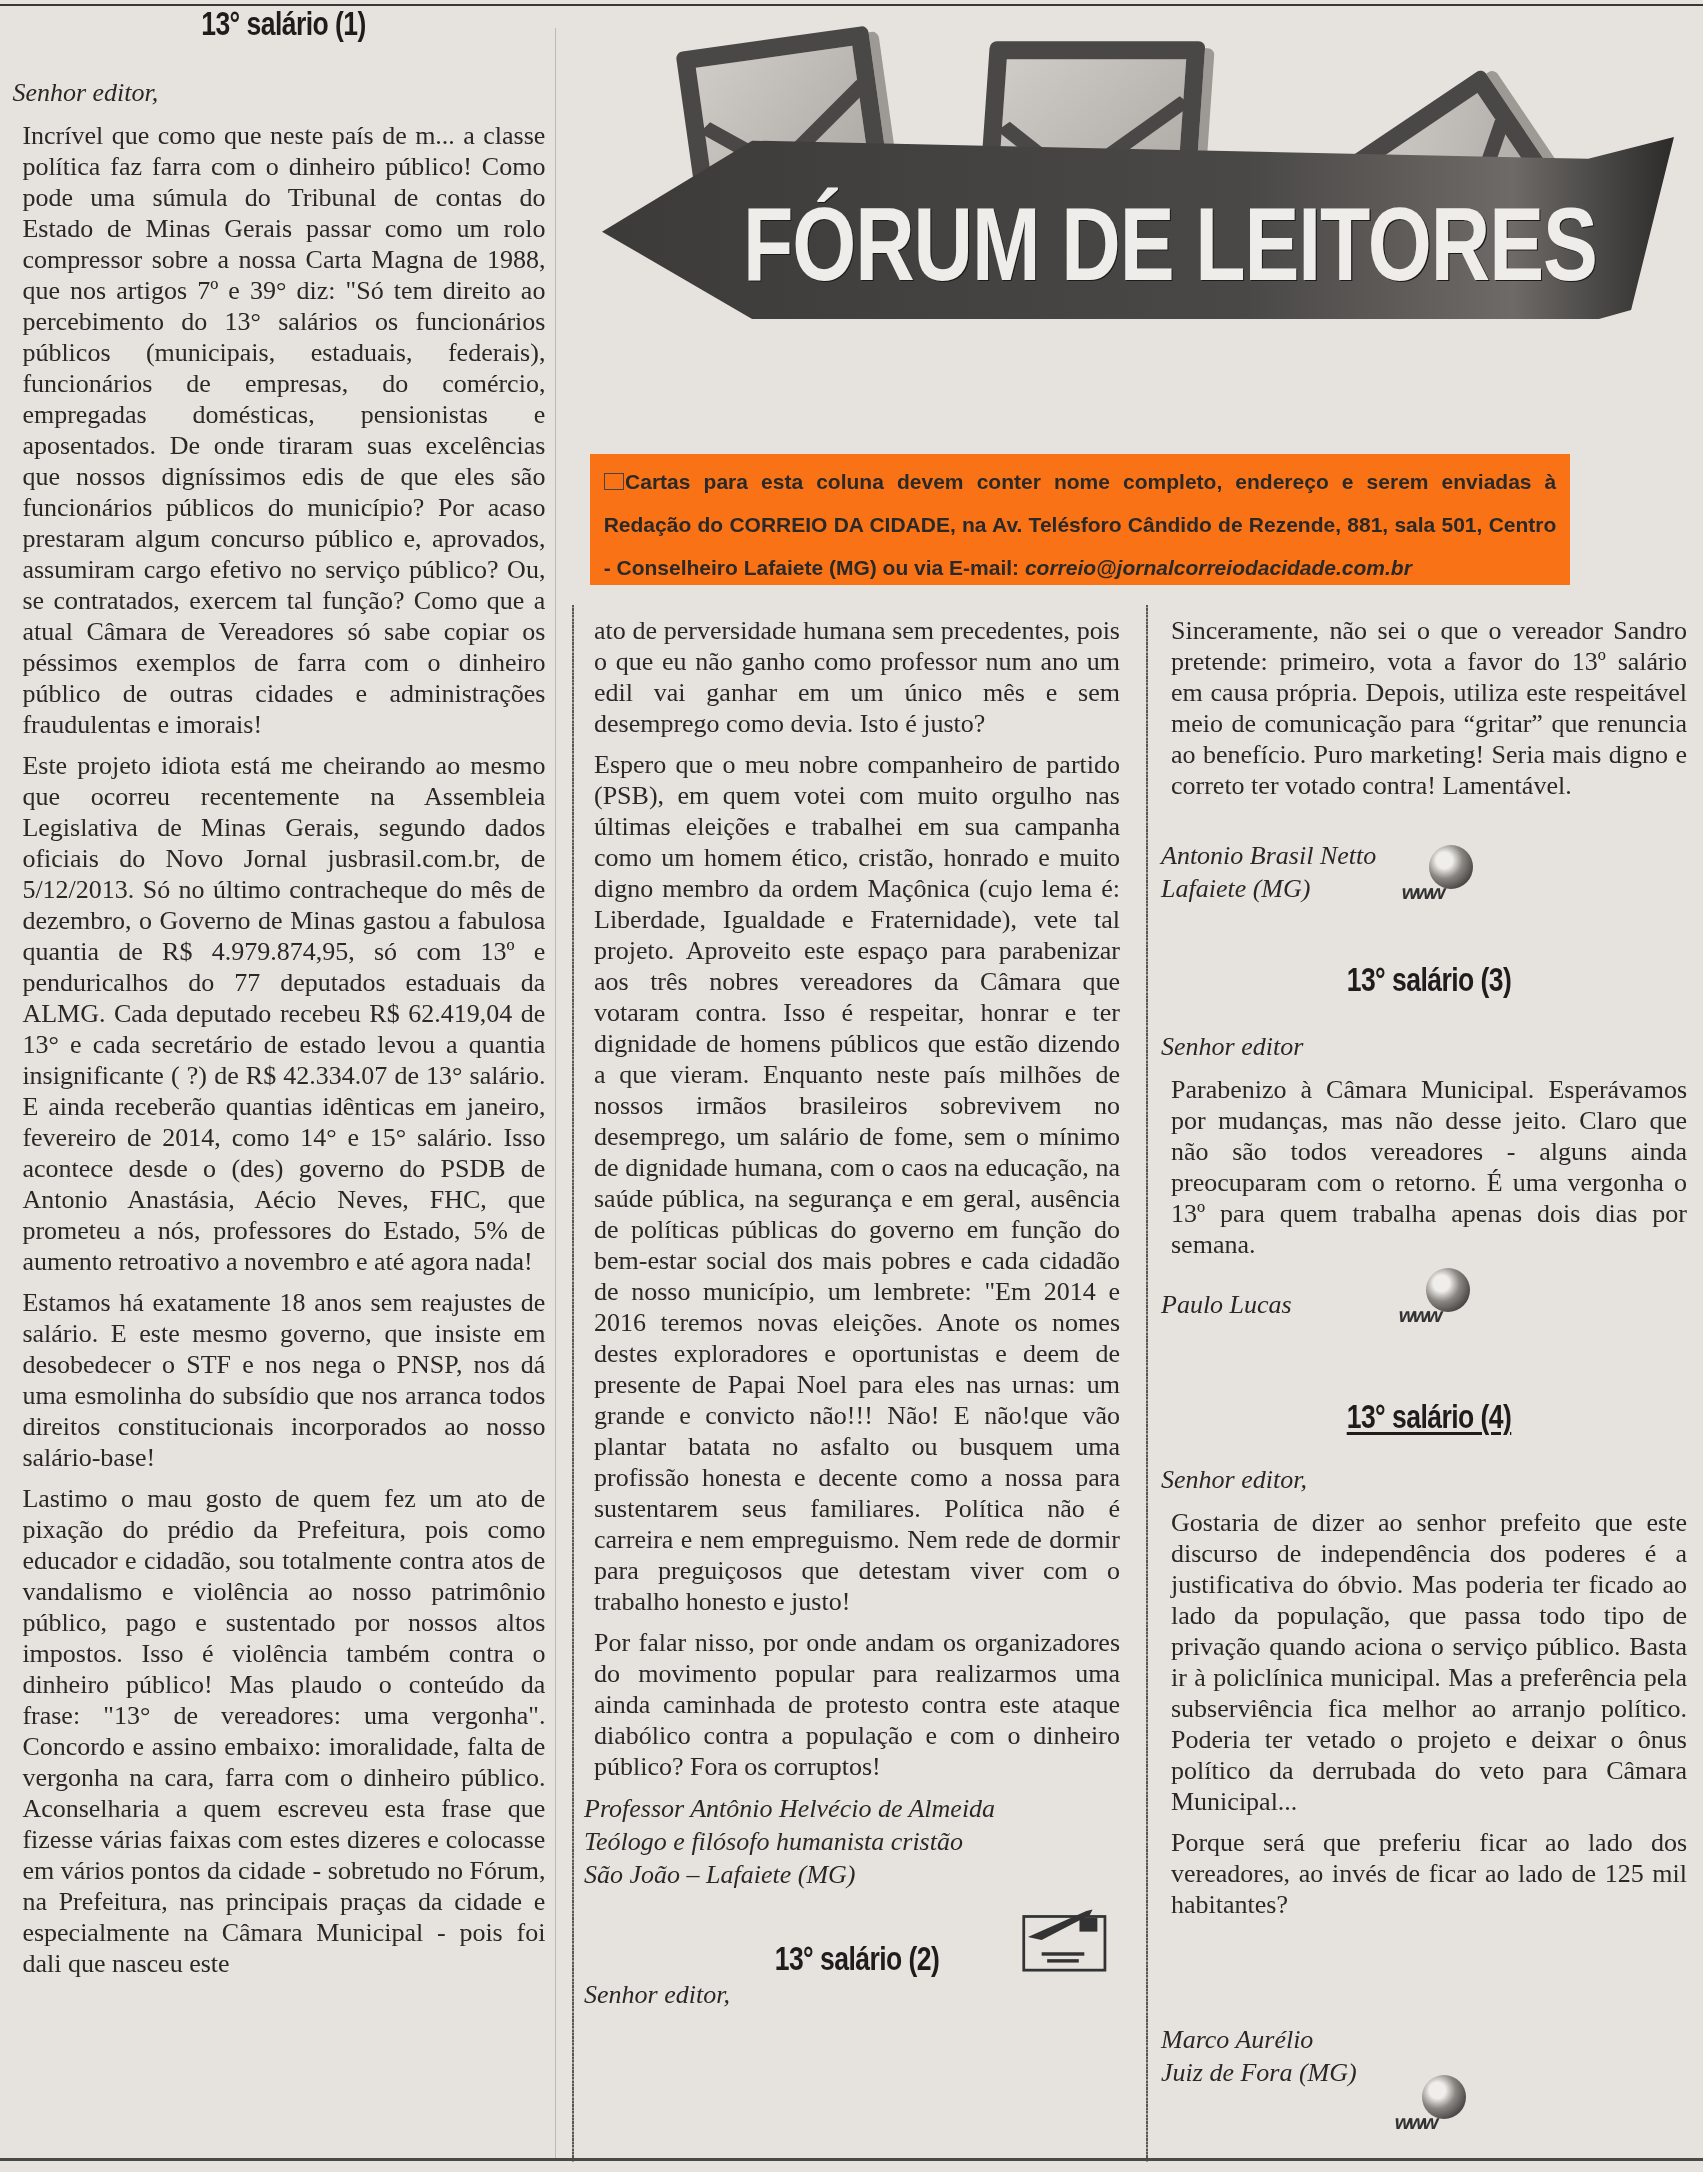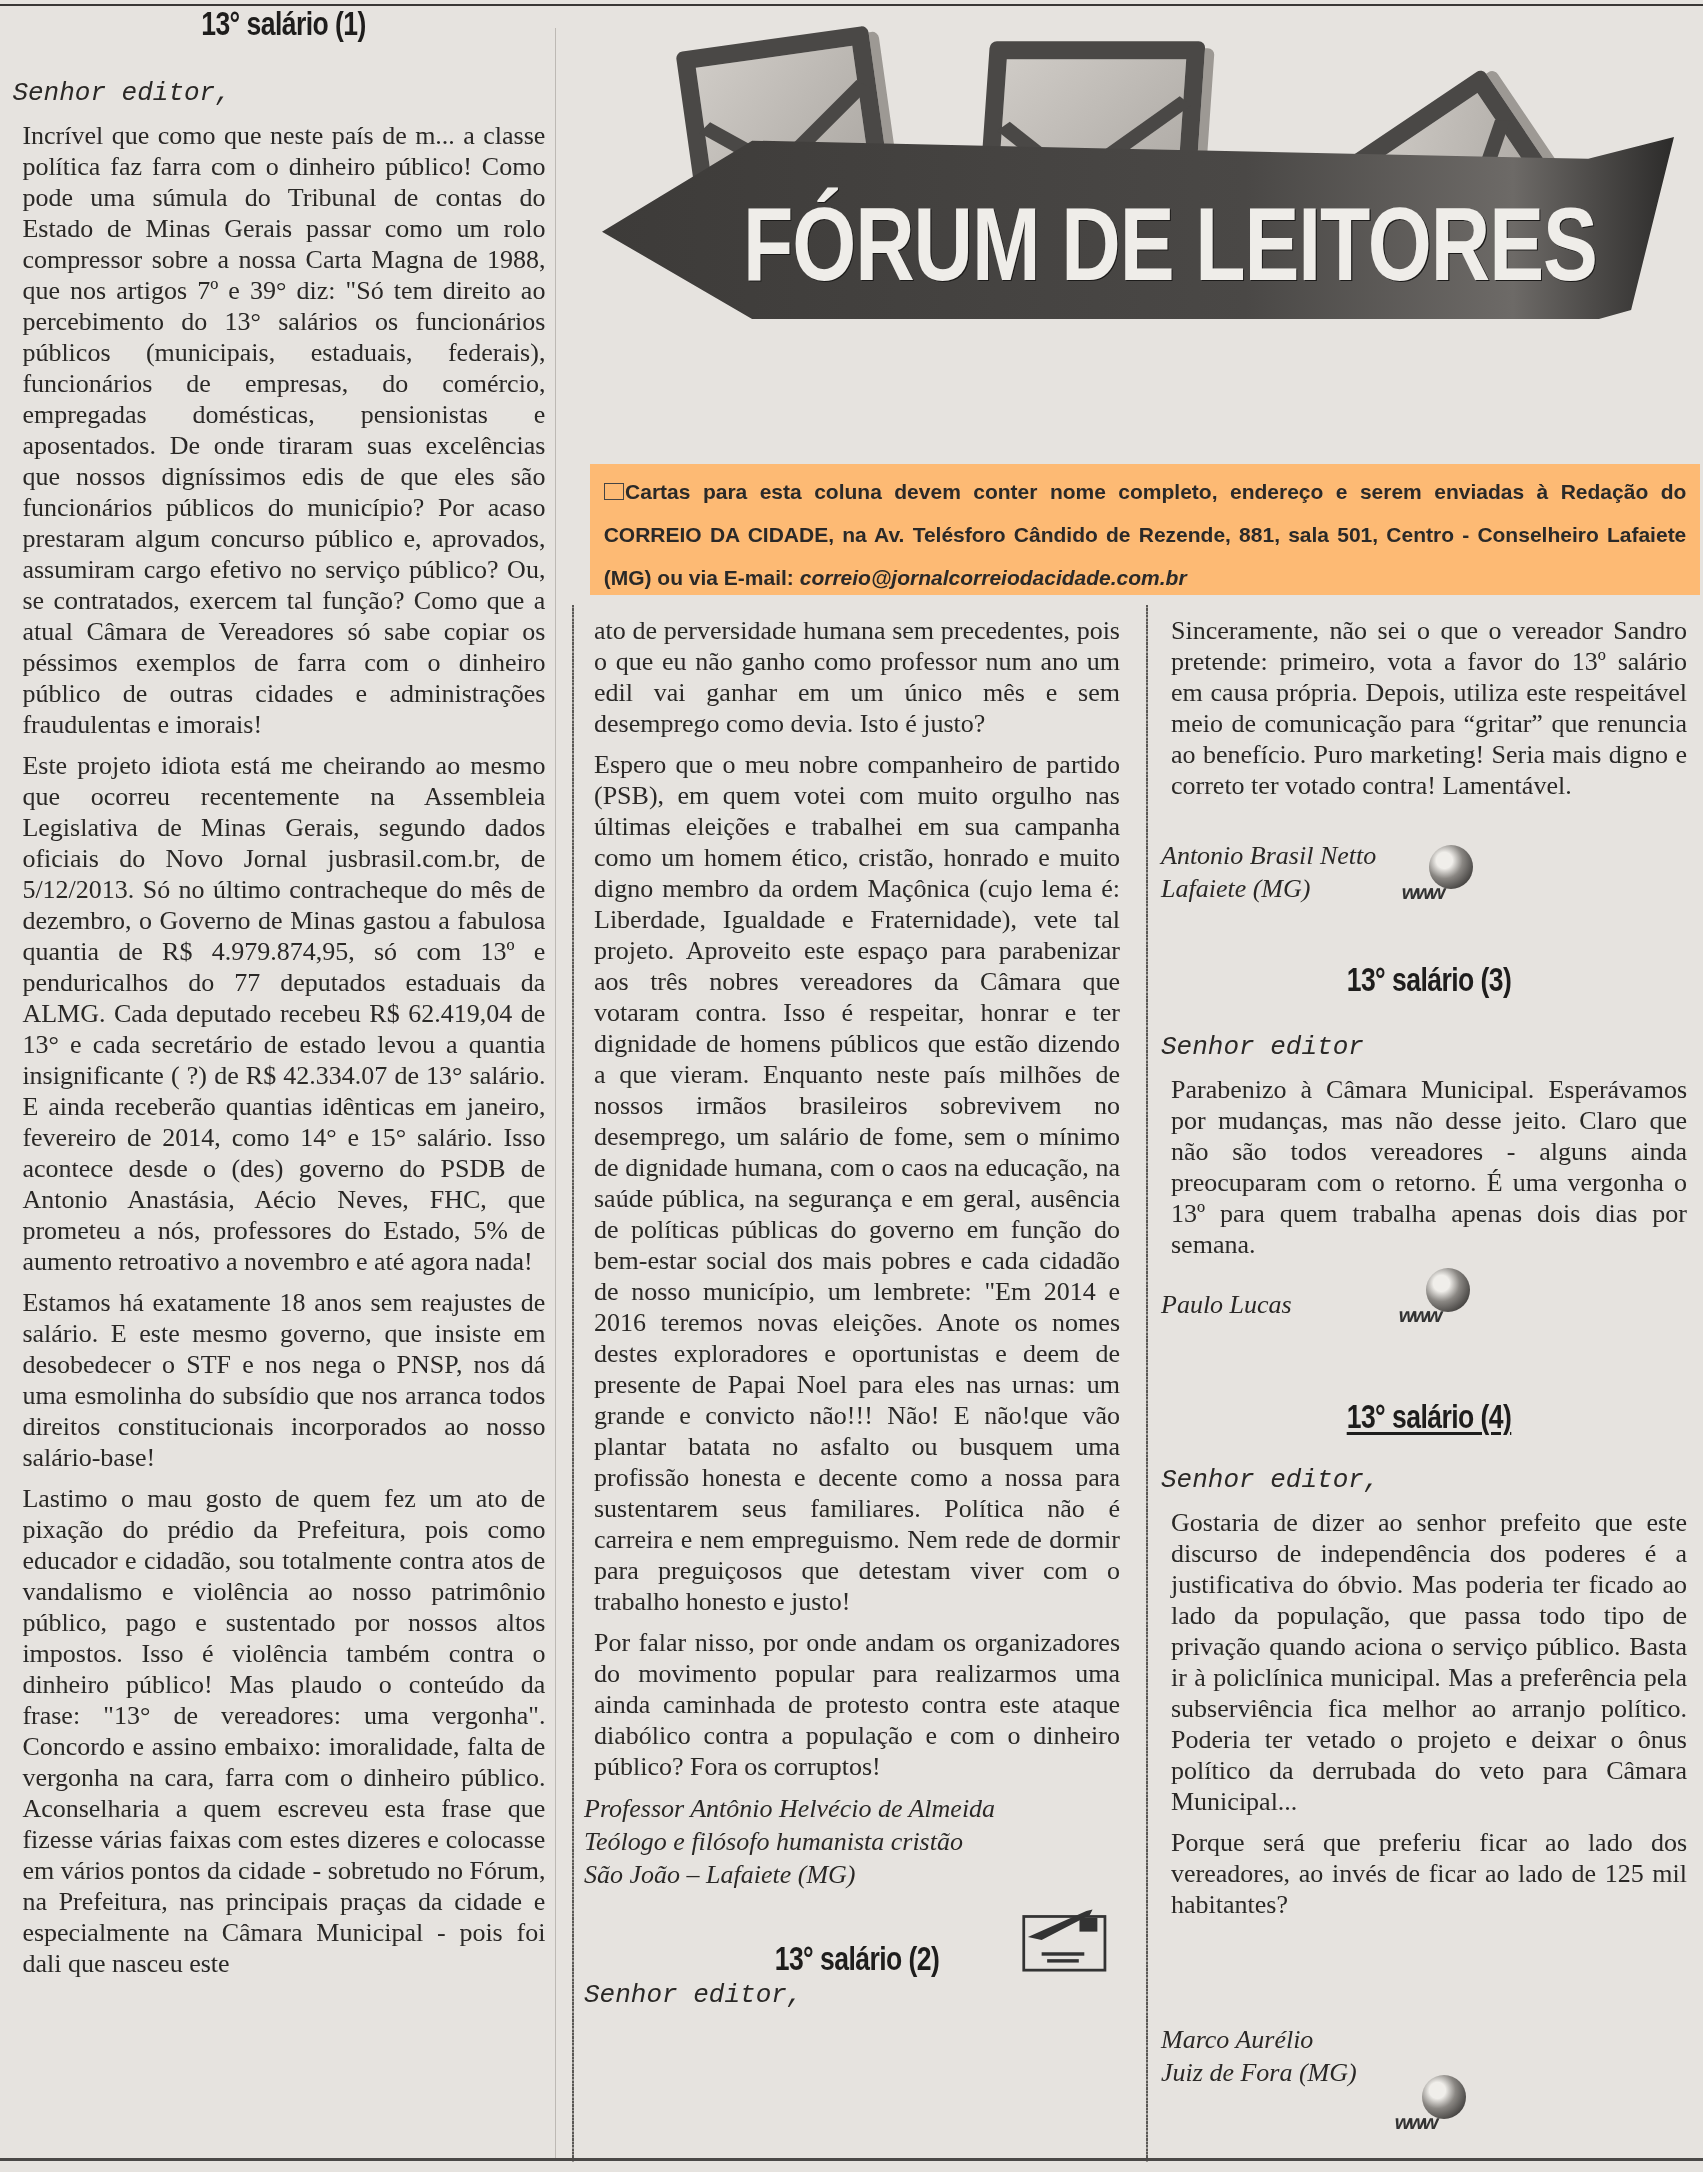--- a/index.html
+++ b/index.html
@@ -20,42 +20,42 @@
   .vrule.b { left: 1146px; top: 605px; height: 1557px; }
   .vrule.c { left: 555px; top: 27.5px; height: 2130px; width: 1.4px; background: #bdb9b4; }
 
   .headline {
     font-family: "Liberation Sans", "DejaVu Sans", sans-serif;
     font-weight: bold; font-size: 34px; letter-spacing: -0.7px;
     text-align: center; color: #1e1d1c; transform: scaleX(0.78);
     margin: 0;
   }
   .headline.u { text-decoration: underline; text-decoration-thickness: 3.4px; text-underline-offset: 4.1px; }
-  .salute { font-style: italic; font-size: 26px; margin: 0; line-height: 34px; font-family: Liberation Mono, monospace; }
+  .salute { font-style: italic; font-size: 26px; margin: 0; line-height: 34px; }
   .para { font-size: 26px; line-height: 31px; text-align: justify; margin: 10px; hyphens: manual; }
   .sig { font-style: italic; font-size: 26px; line-height: 33px; }
 
   
   .banner-area { position: absolute; left: 564px; top: 0; width: 1140px; height: 591px; }
   .env { position: absolute; border: 18px solid #4a4846; background: linear-gradient(135deg,#cfcbc6,#a9a5a0); box-shadow: 9.6px 6.9px 0 #9d9994; border-radius: 6.9px; }
   .env::before { content: ""; position: absolute; left: 12%; top: 6%; width: 70%; height: 48%;
     border-left: 15px solid #4a4846; border-bottom: 15px solid #4a4846; transform: rotate(-45deg) skew(8deg,8deg); transform-origin: center; }
   .ribbon {
     position: absolute; left: 38px; top: 137px; width: 1072px; height: 182px;
     background: linear-gradient(90deg, #3d3b39 0%, #4a4846 60%, #6d6a67 85%, #2c2b2a 100%);
     clip-path: polygon(0 52%, 14% 2%, 92% 12%, 100% 0, 96% 95%, 93% 100%, 14% 100%);
   }
   .banner-title {
     position: absolute; left: 179px; top: 186px; font-family: "Liberation Sans", "DejaVu Sans", sans-serif;
     font-weight: bold; font-size: 103px; color: #efede9; letter-spacing: -1.4px; transform: scaleX(0.80); transform-origin: left;
     white-space: nowrap; text-shadow: 1.4px 1.4px 0 #1c1b1a;
   }
   .infobox {
-    position: absolute; left: 590px; top: 464px; width: 1110px; height: 131px;
-    background: #fdba74;
+    position: absolute; left: 590px; top: 454px; width: 980px; height: 131px;
+    background: #f97316;
     font-family: "Liberation Sans", "DejaVu Sans", sans-serif; font-weight: bold;
     font-size: 21px; line-height: 43px; color: #2a2928; padding: 5.5px 13.7px; box-sizing: border-box;
     text-align: justify;
   }
   .infobox .mail-icon { display: inline-block; width: 18px; height: 15px; border: 1.4px solid #444; vertical-align: -1.4px; margin-right: 1.4px; position: relative; }
   .infobox .email { font-style: italic; }
 
   .pen-icon { position: absolute; left: 1021px; top: 1904px; width: 86px; height: 69px; }
   .www-icon { position: absolute; width: 76px; height: 62px; }
   .www-icon .globe { position: absolute; right: 5.5px; top: 0; width: 44px; height: 44px; border-radius: 50%;

